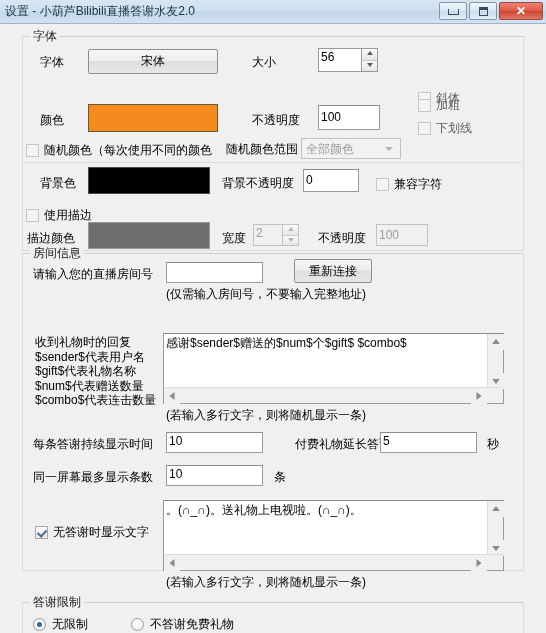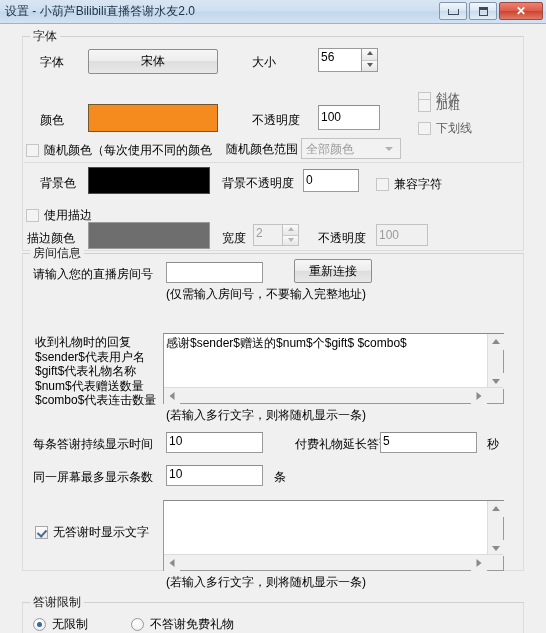--- a/index.html
+++ b/index.html
@@ -494,20 +494,21 @@
     <div class="lbl" style="left:33px; top:446px;">同一屏幕最多显示条数</div>
     <div class="tb" style="left:166px; top:441px; width:97px; height:21px;">10</div>
     <div class="lbl" style="left:274px; top:446px;">条</div>
 
     <div class="cb-row" style="left:35px; top:500px;">
       <span class="cb-box checked"></span>
       <span class="cb-lbl">无答谢时显示文字</span>
     </div>
 
     <div class="ta-wrap" style="left:163px; top:476px; width:341px; height:71px;">
+      <div class="ta-text">。(∩_∩)。送礼物上电视啦。(∩_∩)。</div>
       <div class="sb-v" style="height:55px;">
         <div class="sb-btn" style="top:0;">
             <span class="sb-tri tri-up"></span>
           </div>
         <div class="sb-btn" style="bottom:0;">
             <span class="sb-tri tri-dn"></span>
           </div>
       </div>
       <div class="sb-h" style="width:339px;">
         <div class="sb-btn" style="left:0;">

